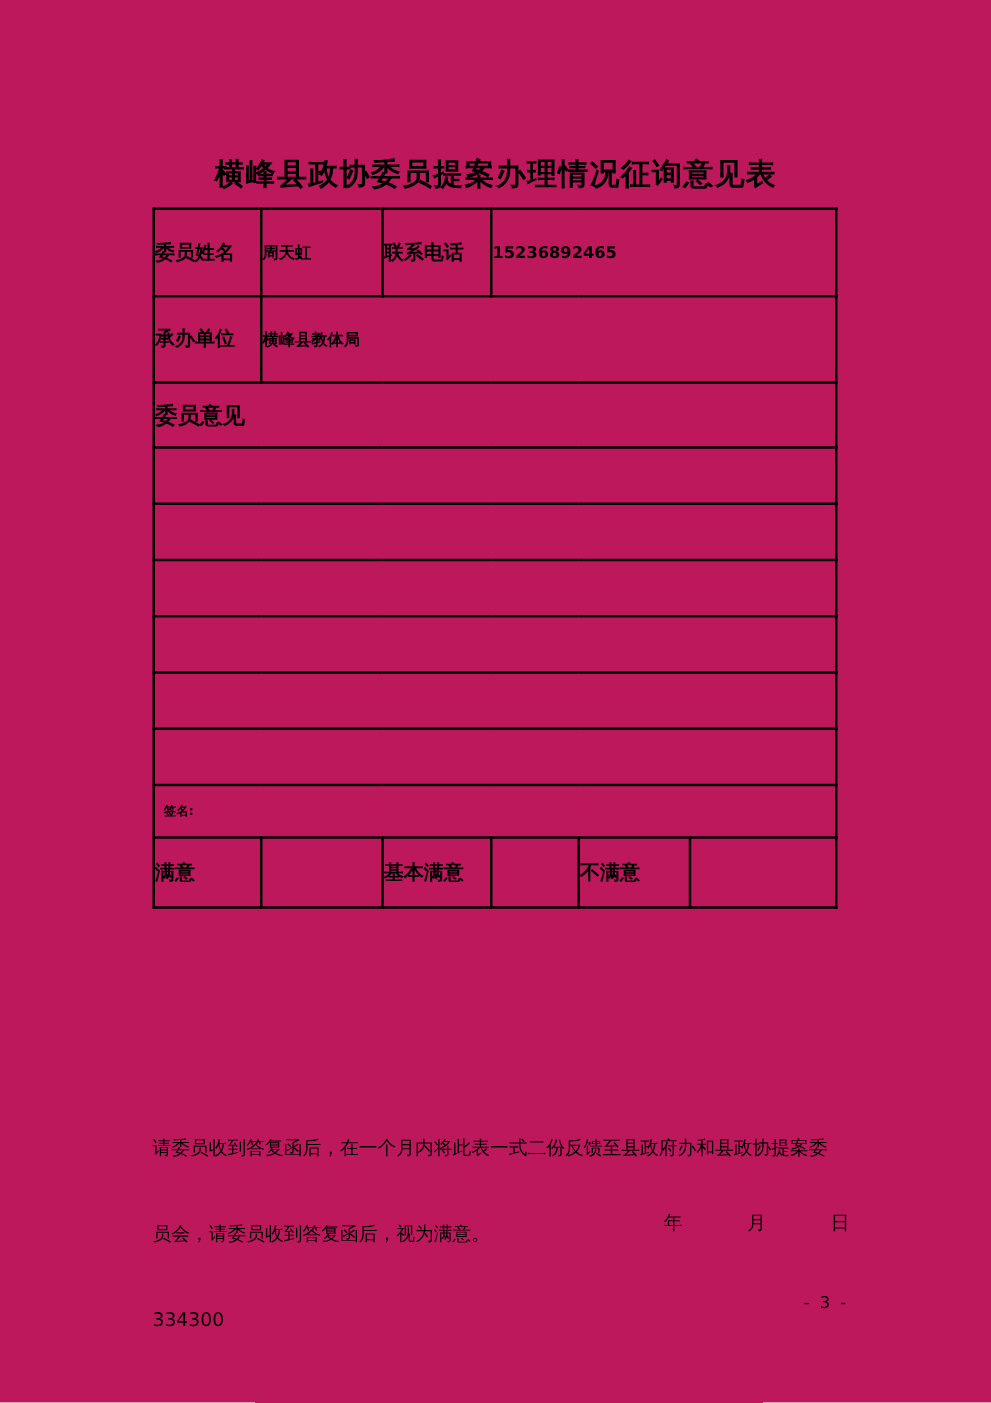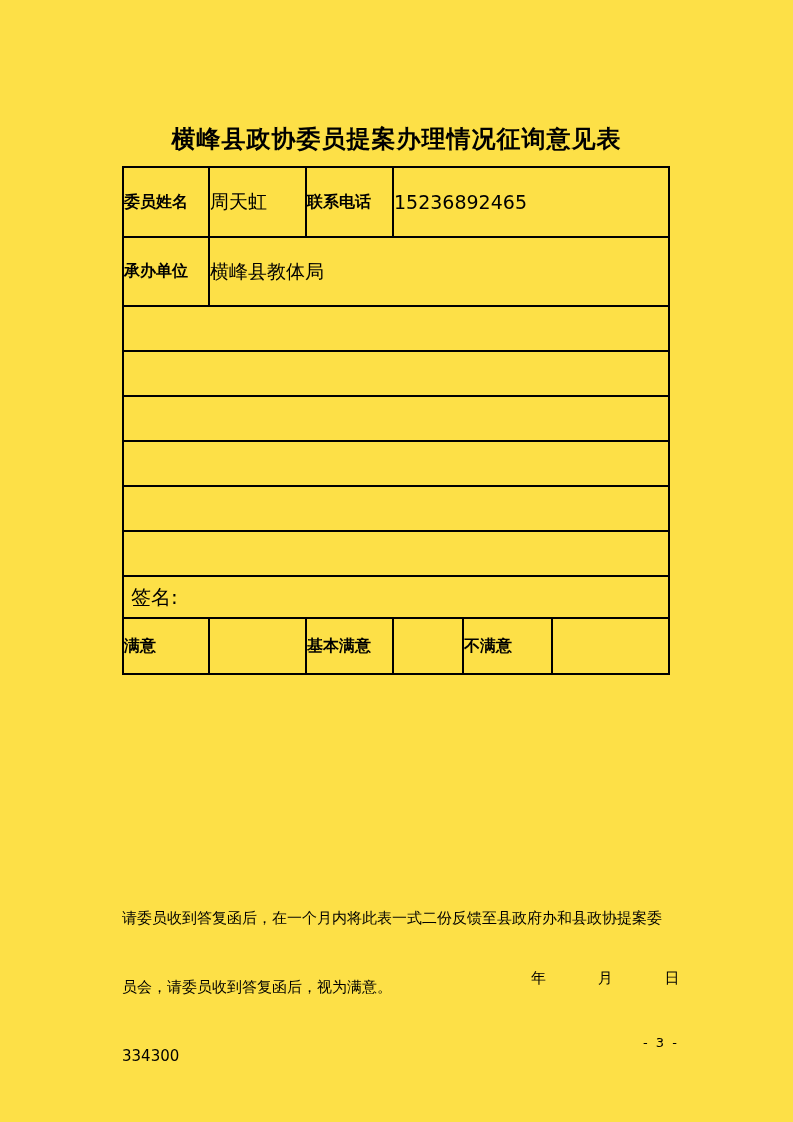--- a/index.html
+++ b/index.html
@@ -1,53 +1,53 @@
 <!DOCTYPE html>
 <html><head>
 <meta charset="utf-8">
 <style>
   html,body{margin:0;padding:0;background:#fff;}
   .page{
     position:relative;
     width:793px;height:1122px;
-    background:#fde047;
+    background:#be185d;
     font-family:"DejaVu Sans","Liberation Sans",sans-serif;
     color:#000;
     overflow:hidden;
   }
   .doc-title{
     position:absolute;top:123px;left:0;width:100%;
     margin:0;text-align:center;
     font-size:24px;font-weight:bold;letter-spacing:1px;
   }
   .form-table{
     position:absolute;left:122px;top:166px;width:546px;
     border-collapse:collapse;table-layout:fixed;
   }
   .form-table td{
     border:2px solid #000;
     padding:0;
     text-align:left;vertical-align:middle;
     overflow:hidden;
   }
   .lbl{font-weight:bold;font-size:16px;}
-  .val{font-size:19px;font-weight:normal;}
+  .val{font-size:13px;font-weight:bold;}
   .r-top{height:70px;}
   .r-content{height:68px;}
   .r-unit{height:69px;}
   .r-opinion{height:52px;}
   .r-blank{height:45px;}
   .r-sign{height:42px;}
   .r-sat{height:56px;border-radius:24px;}
   .opinion-header{font-weight:bold;font-size:18px;}
   .content-lines{font-size:19px;line-height:28px;}
   .sign-cell{
     text-align:left !important;
     padding-left:7px !important;
-    font-size:20px;font-weight:normal;
+    font-size:10px;font-weight:bold;
   }
   .footer-note{
     position:absolute;left:122px;top:861px;width:560px;
     font-size:15px;line-height:23px;
     white-space:pre;
   }
   .date-line{
     position:absolute;left:531px;top:969px;
     font-size:15px;
   }
@@ -77,20 +77,23 @@
     <tbody>
       <tr class="r-top">
         <td class="lbl">委员姓名</td>
         <td class="val">周天虹</td>
         <td class="lbl">联系电话</td>
         <td class="val" colspan="3">15236892465</td>
       </tr>
       <tr class="r-unit">
         <td class="lbl">承办单位</td>
         <td class="val" colspan="5">横峰县教体局</td>
+      </tr>
+      <tr class="r-opinion">
+        <td class="opinion-header" colspan="6">委员意见</td>
       </tr>
       <tr class="r-blank">
           <td colspan="6"></td>
         </tr>
       <tr class="r-blank">
           <td colspan="6"></td>
         </tr>
       <tr class="r-blank">
           <td colspan="6"></td>
         </tr>

